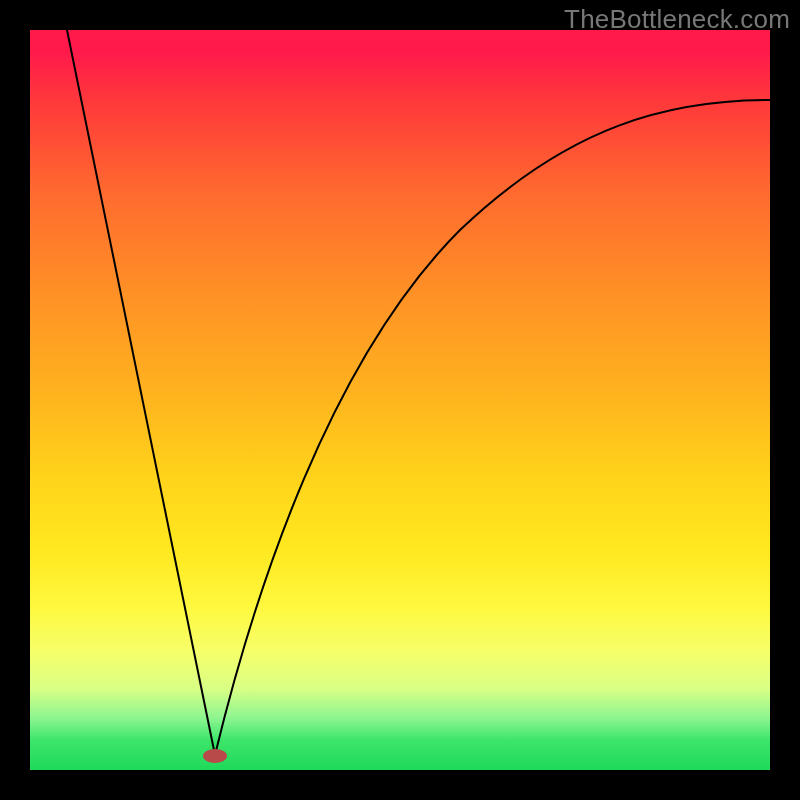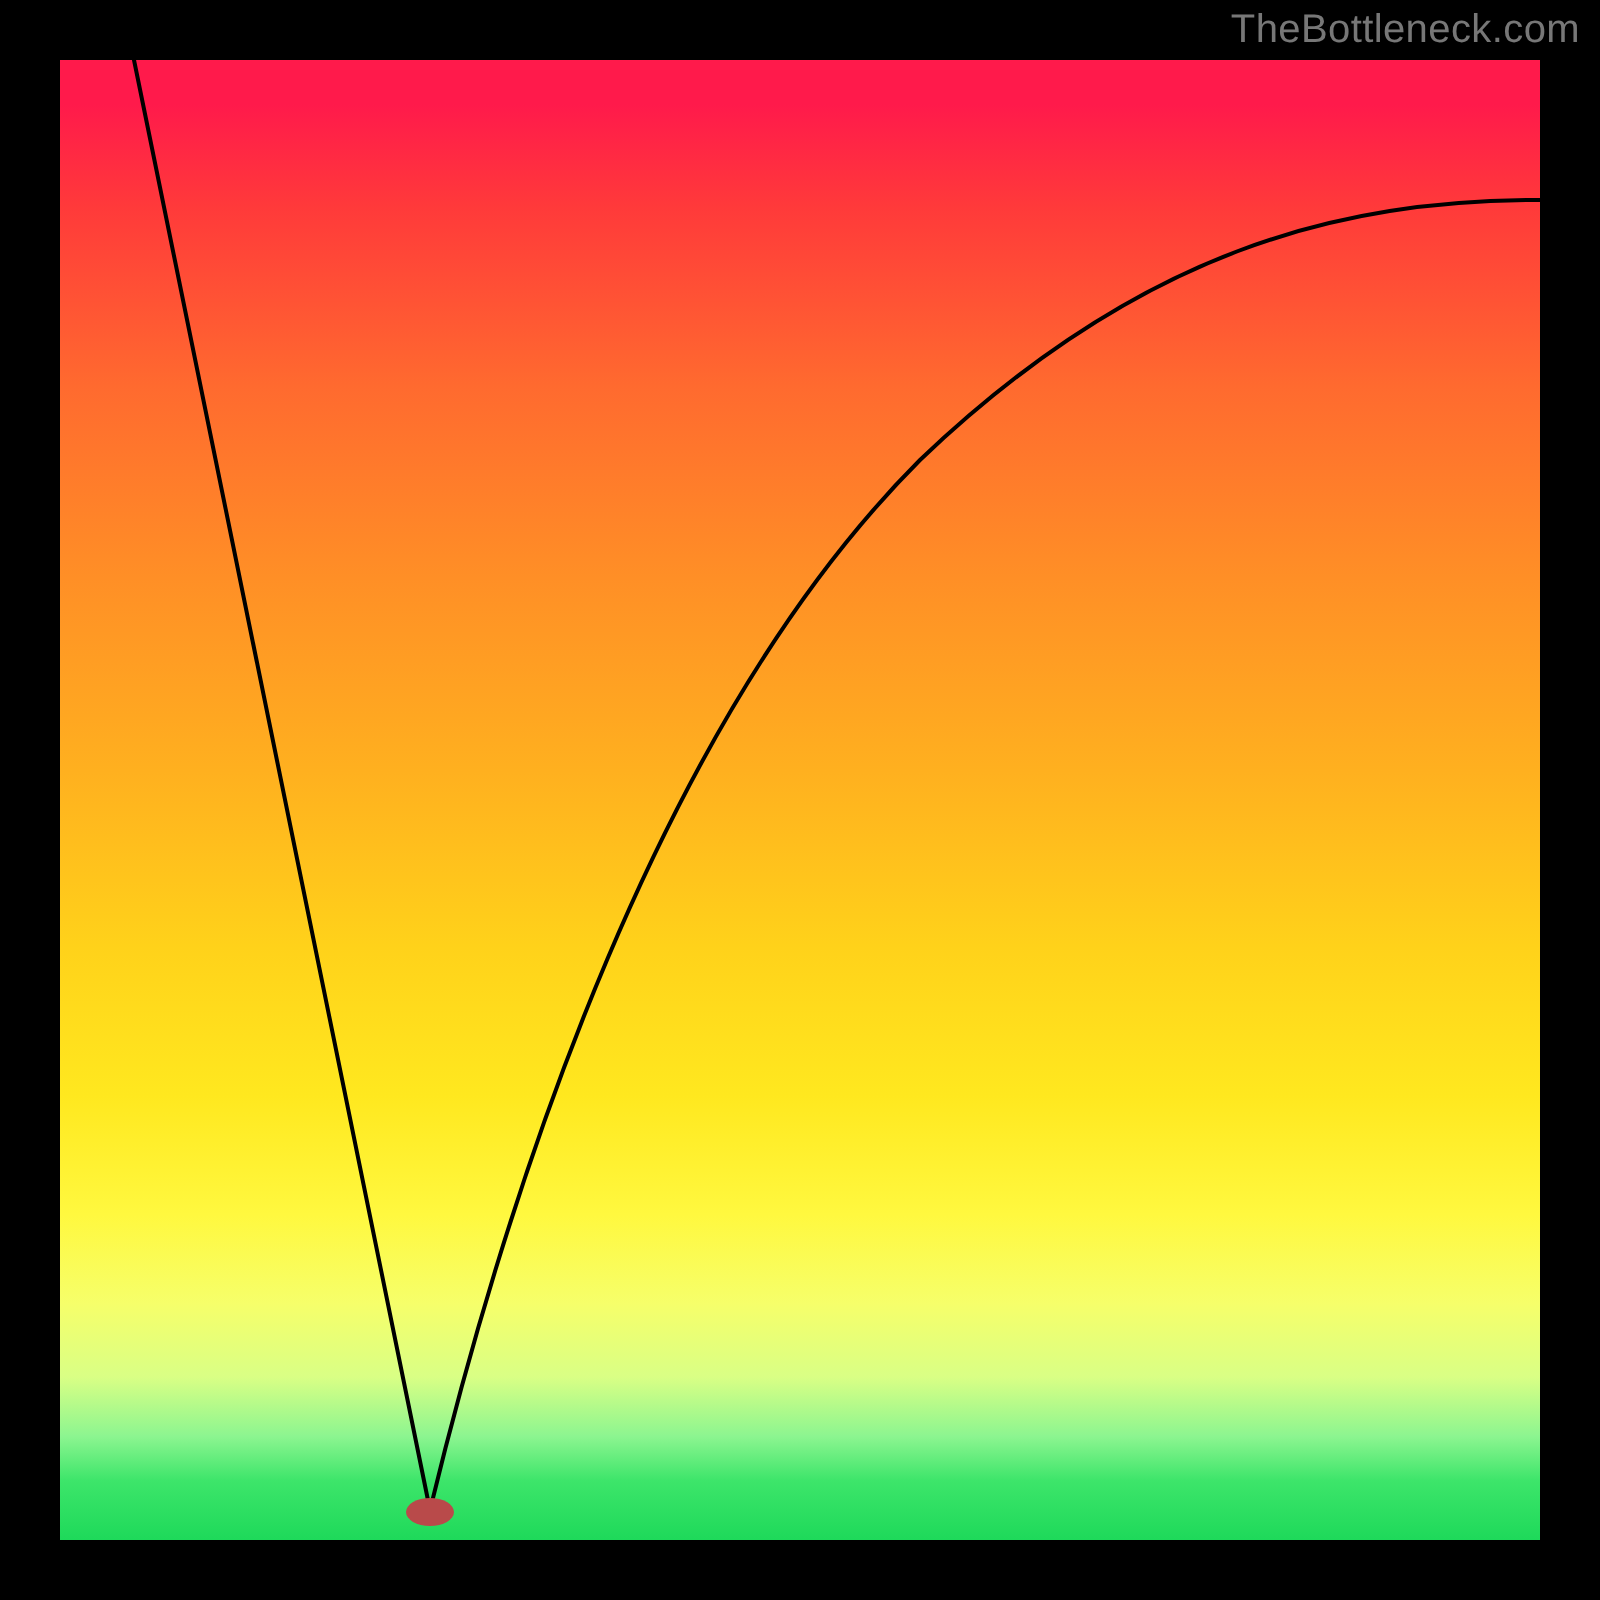--- a/index.html
+++ b/index.html
@@ -60,21 +60,21 @@
     stroke-linejoin: round;
   }
   .dot {
     fill: #b94a4a;
   }
   .watermark {
     position: absolute;
     top: 4px;
     right: 10px;
     color: #777;
-    font-size: 20px;
+    font-size: 26px;
     font-weight: 500;
     letter-spacing: 0.2px;
     user-select: none;
   }
 </style>
 </head>
 <body>
 
 <div class="frame">
 

